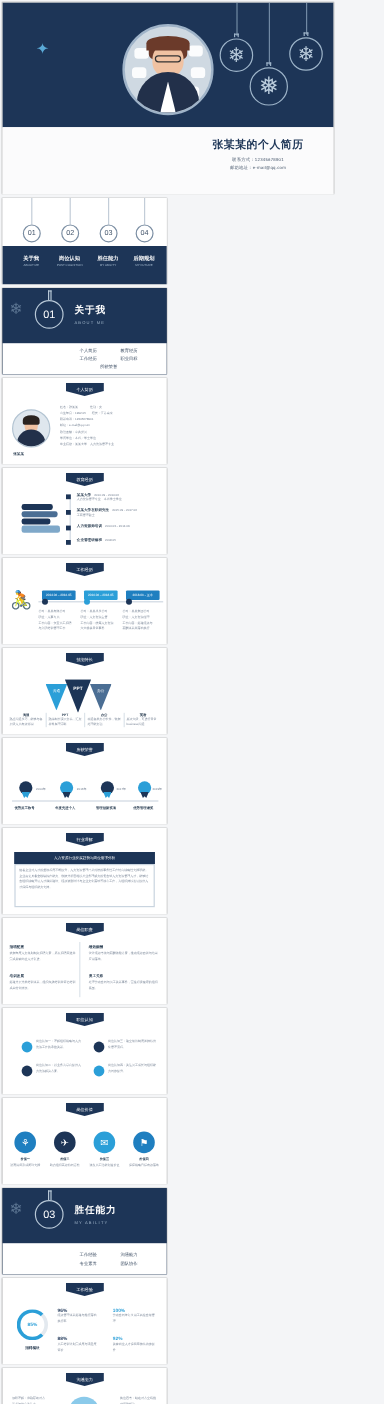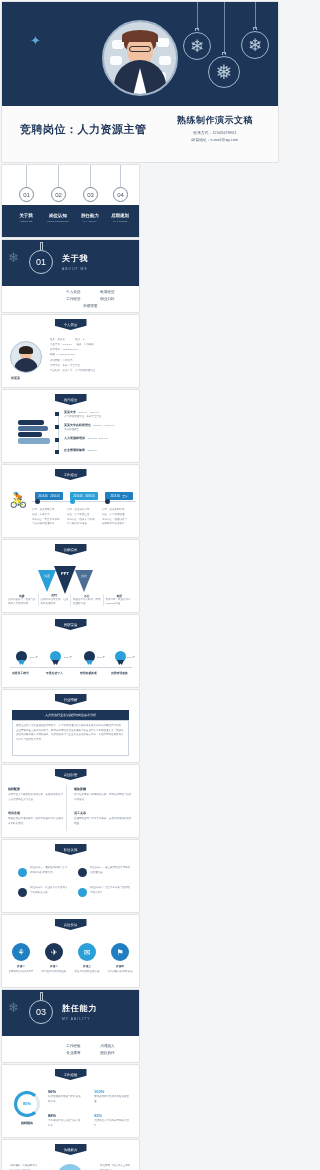--- a/index.html
+++ b/index.html
@@ -151,23 +151,22 @@
         <div class="av-hair"></div>
         <div class="av-face"></div>
         <div class="av-hair2" style="top:8px;height:12px;border-radius:50% 50% 0 0;"></div>
         <div class="av-glass"></div>
         <div class="av-body"></div>
         <div class="av-shirt"></div>
       </div>
     </div>
 
     <div class="cover-bot">
-      <div class="cover-title">竞聘岗位：人力资源主管</div>
       <div class="cover-right">
-        <div class="cover-name">熟练制作演示文稿</div>
+        <div class="cover-name">张某某的个人简历</div>
         <div class="cover-meta">
           <div>联系方式：12345678901</div>
           <div>邮箱地址：e-mail@qq.com</div>
         </div>
       </div>
     </div>
   </div>
 
   <div class="grid2">
 

